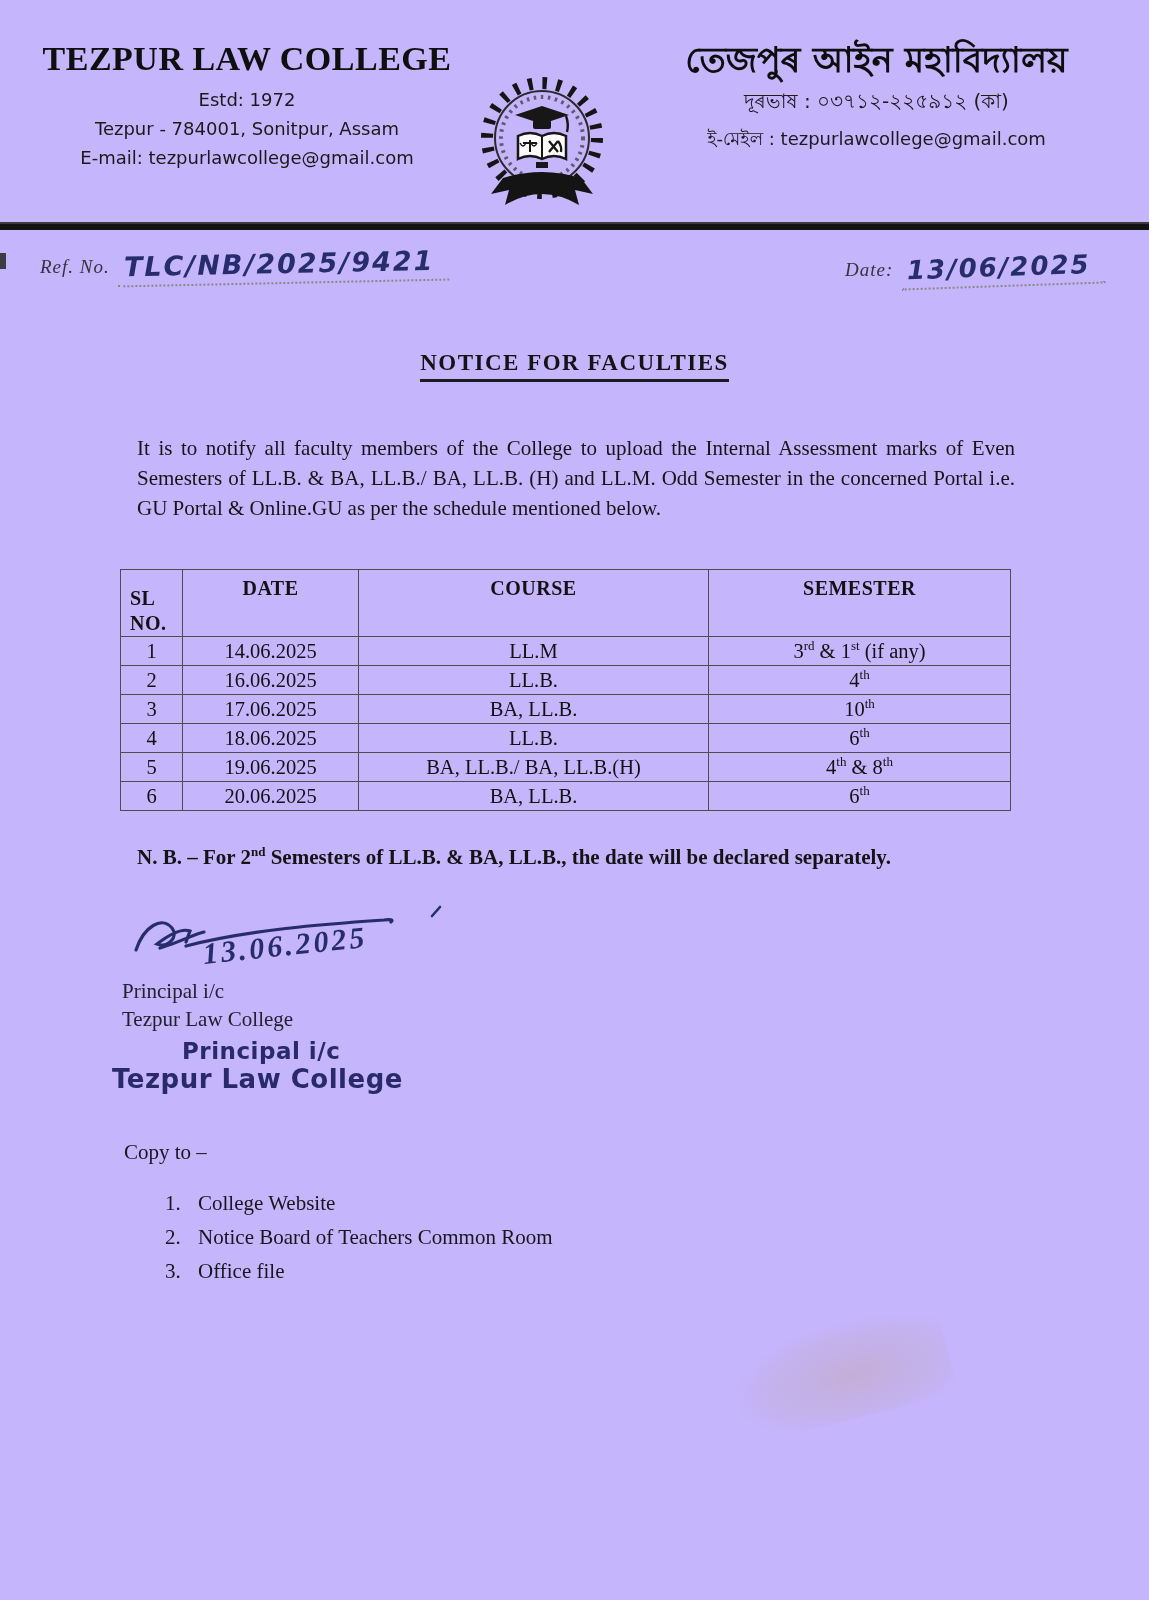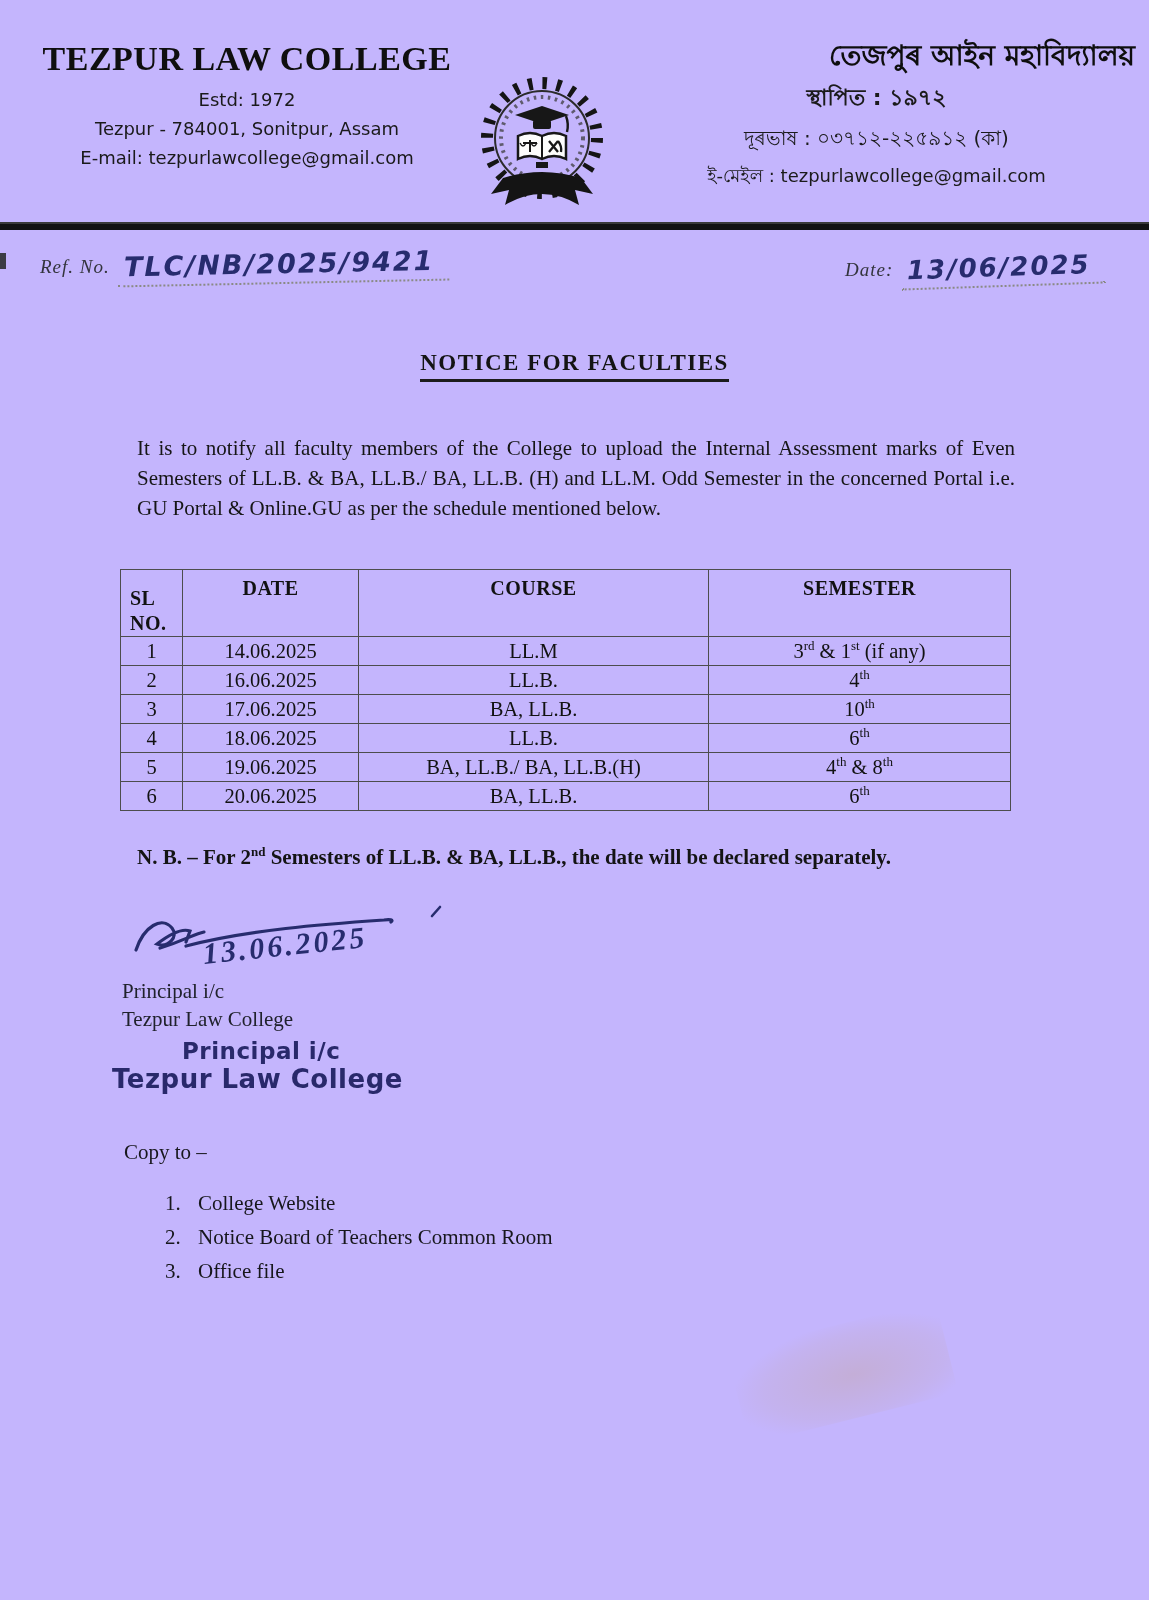--- a/index.html
+++ b/index.html
@@ -7,21 +7,21 @@
   .page { position:relative; width:1149px; height:1600px; background:#c4b5fd; overflow:hidden; margin:0 auto; color:#1b1b1b; }
 
   
   .letterhead { display:flex; align-items:flex-start; padding:40px 14px 0 28px; }
   .lh-left { width:438px; text-align:center; }
   .college-name-en { font-weight:bold; font-size:34px; letter-spacing:.5px; color:#0f0f0f; font-family:"Liberation Serif", serif; }
   .lh-detail { font-family:"DejaVu Sans", sans-serif; font-size:18px; margin-top:8px; color:#1a1a1a; }
   .lh-detail.first { margin-top:11px; }
   .lh-logo { width:152px; margin-top:34px; flex:none; }
   .lh-right { flex:1; text-align:center; font-family:"DejaVu Sans", sans-serif; }
-  .college-name-as { font-size:28px; font-weight:bold; color:#0e0e0e; line-height:1.15;text-align:right; }
+  .college-name-as { font-size:35px; font-weight:bold; color:#0e0e0e; line-height:1.15; }
   .as-estd { font-size:22px; margin-top:8px; font-weight:bold; }
   .as-addr { font-size:21px; margin-top:6px; }
   .as-phone { font-size:20px; margin-top:6px; }
   .as-email { font-size:18px; margin-top:6px; }
 
   .double-rule { height:4px; border-top:2px solid #3a3a3a; border-bottom:6px solid #121212; margin-top:2px; }
 
   
   .ref-row { position:relative; margin:18px 42px 0 40px; height:60px; }
   .ref-label { font-style:italic; font-size:19px; color:#33343c; letter-spacing:1px; }
@@ -95,21 +95,20 @@
         <line x1="57" y1="69" x2="71" y2="69" stroke="#171717" stroke-width="2"></line>
         <path d="M54,69 q3,6 6,0 M65,69 q3,6 6,0" stroke="#171717" stroke-width="1.5" fill="none"></path>
         <path d="M83,67 l9,11 M92,67 l-9,11 M92,67 q4,5 3,11" stroke="#171717" stroke-width="2.3" fill="none"></path>
         <rect x="70" y="88" width="12" height="6" fill="#171717"></rect>
         <path d="M25,120 L37,104 Q76,92 115,104 L127,120 L109,116 L113,131 Q76,109 39,131 L43,116 Z" fill="#141414"></path>
       </svg>
     </div>
 
     <div class="lh-right">
       <div class="college-name-as">তেজপুৰ আইন মহাবিদ্যালয়</div>
-      <div class="as-estd">স্থাপিত : ১৯৭২</div>
       <div class="as-phone">দূৰভাষ : ০৩৭১২-২২৫৯১২ (কা)</div>
       <div class="as-email">ই-মেইল : tezpurlawcollege@gmail.com</div>
     </div>
   </header>
 
   <div class="double-rule"></div>
 
   <div class="ref-row">
     <span class="ref-label">Ref. No.</span>
     <span class="hw ref-value dotline">TLC/NB/2025/9421</span>

